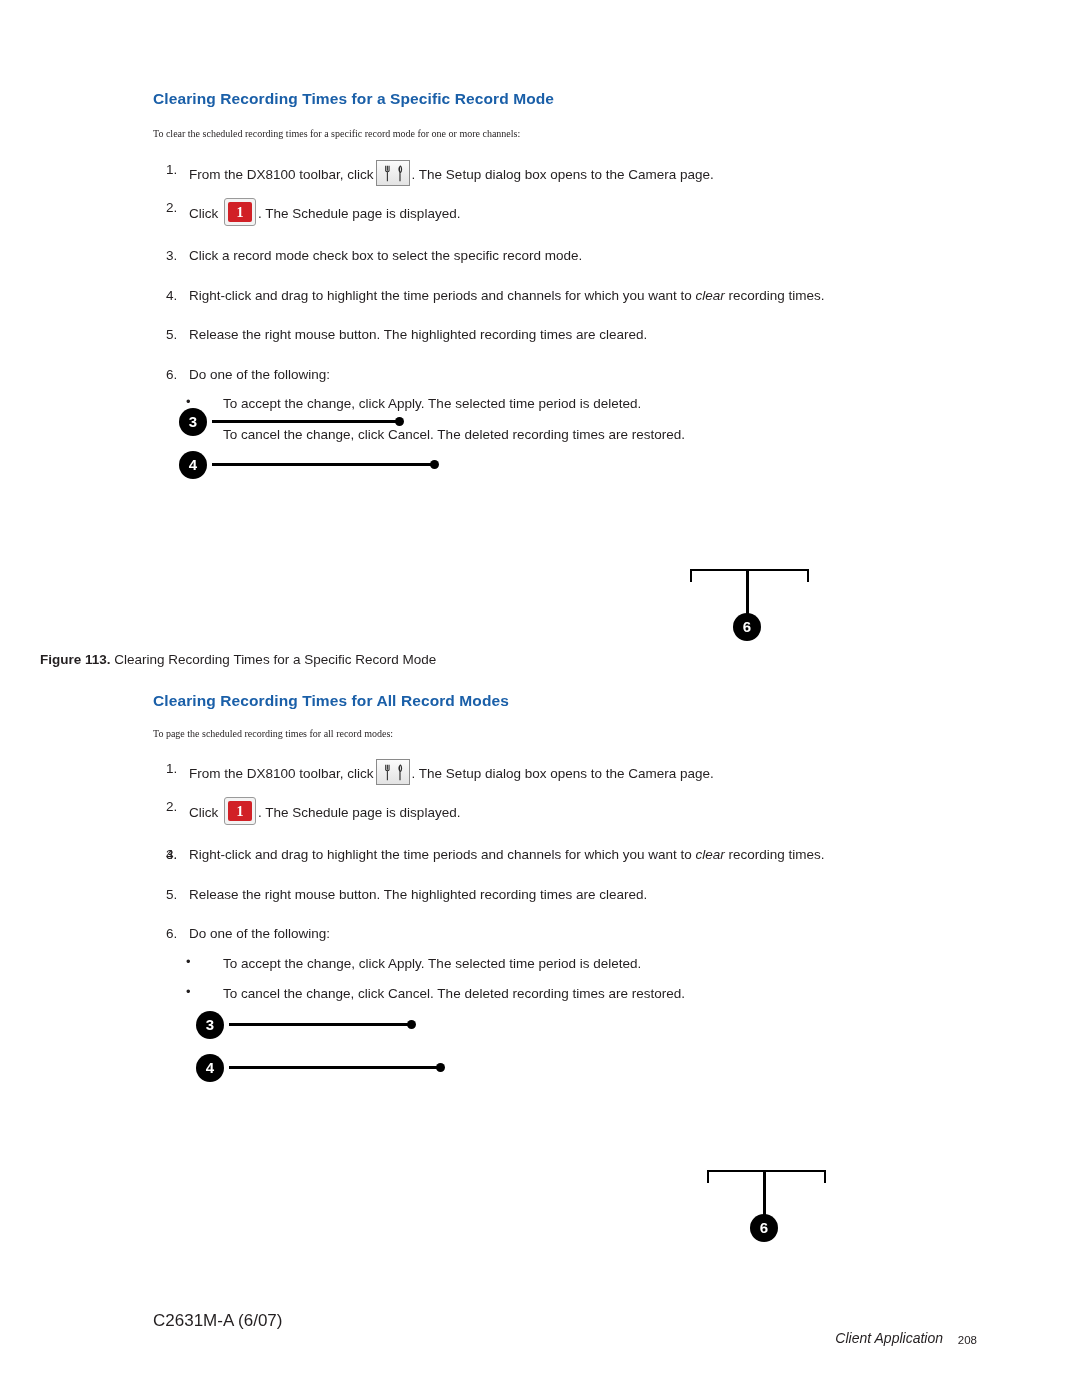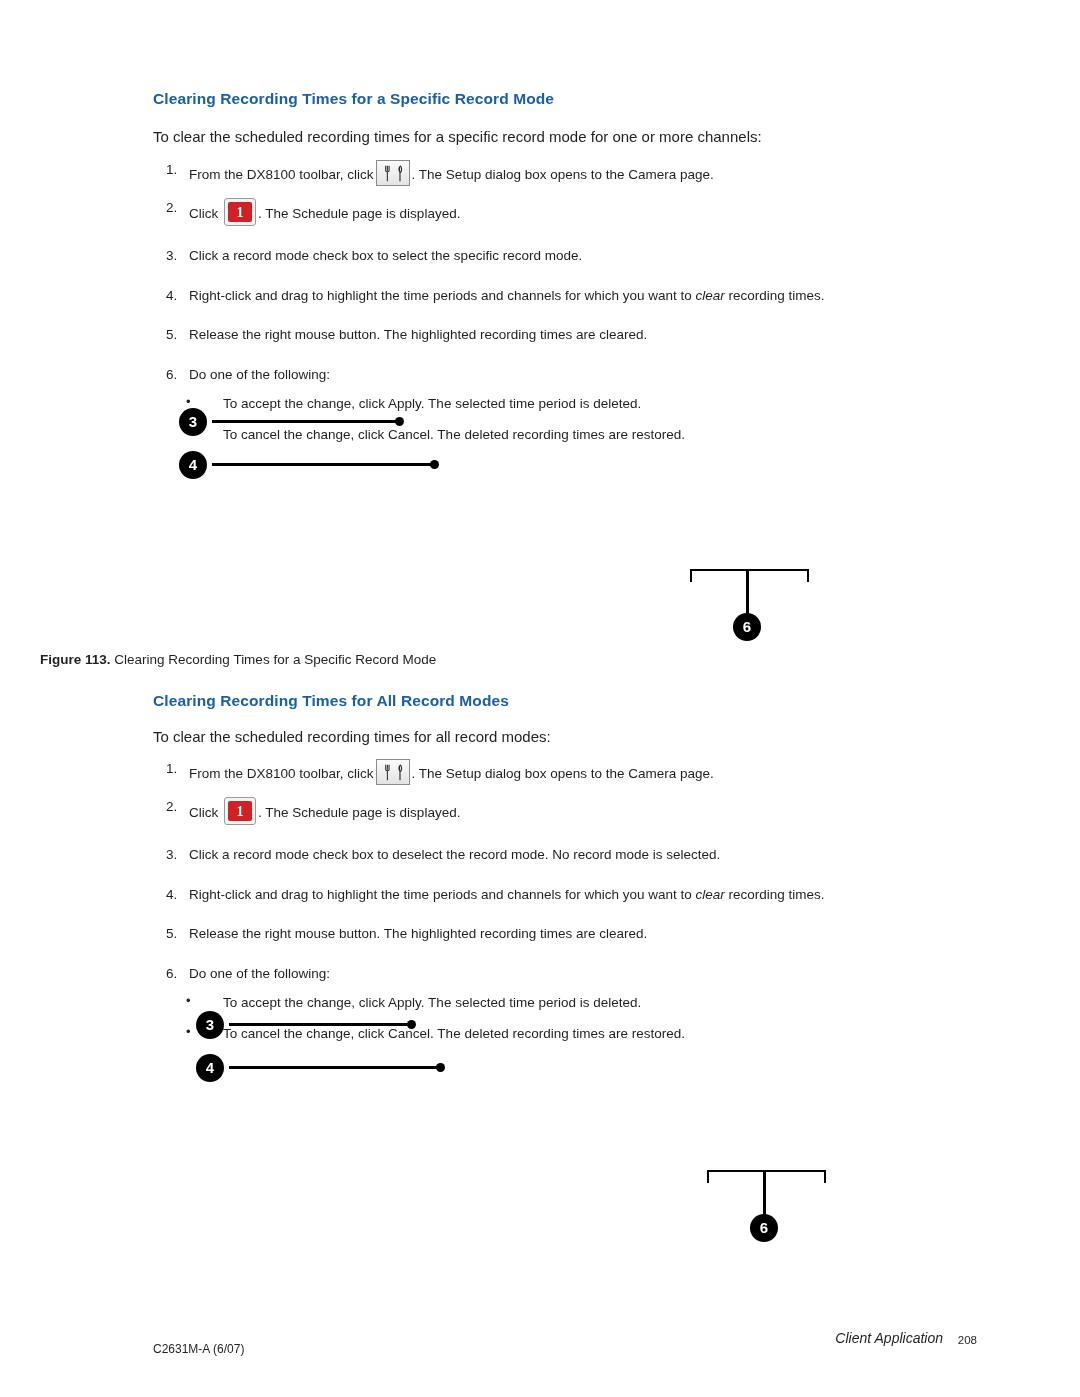--- a/index.html
+++ b/index.html
@@ -30,23 +30,24 @@
 
   h2.section-title {
     font-size: 15.5px;
     font-weight: bold;
     color: #1a5fa8;
     margin: 0;
     letter-spacing: 0.1px;
   }
 
   p.intro {
-    font-size: 15px;
-    margin: 0;
-    color: #231f20;
+    font-size: 10px;
+    margin: 0;
+    color: #231f20;
+    font-family: Liberation Serif, serif;
   }
 
   ol.steps {
     margin: 0;
     padding: 0;
     list-style: none;
   }
   ol.steps > li {
     position: relative;
     font-size: 13.5px;
@@ -188,22 +189,22 @@
     text-align: left;
     font-size: 13.5px;
     color: #231f20;
     padding-left: 40px;
   }
   .figcaption b { font-weight: bold; }
 
   .footer-left {
     position: absolute;
     left: 153px;
-    bottom: 41px;
-    font-size: 12px;
+    bottom: 66px;
+    font-size: 17px;
     color: #231f20;
   }
   .footer-right {
     position: absolute;
     right: 137px;
     bottom: 51px;
     font-size: 14px;
     color: #231f20;
     font-style: italic;
   }
@@ -287,41 +288,40 @@
   <div class="figcaption" style="top:652px;">
     <b>Figure 113.</b>
     <span>Clearing Recording Times for a Specific Record Mode</span>
   </div>
 
   <div class="content" style="top:692px;">
     <h2 class="section-title">Clearing Recording Times for All Record Modes</h2>
   </div>
 
   <div class="content" style="top:728px;">
-    <p class="intro">To clear the scheduled recording times for all record modes:</p>
+    <p class="intro">To page the scheduled recording times for all record modes:</p>
   </div>
 
   <div class="content" style="top:759px;">
     <ol class="steps">
       <li>
         <span class="num">1.</span>
         <span>From the DX8100 toolbar, click</span><span class="tool-icon"><svg class="fork" viewBox="0 0 10 24">
               <path d="M1 1 L1 8 M3.4 1 L3.4 8 M5.8 1 L5.8 8 M0.6 8 Q3.4 11 6.2 8 M3.4 10 L3.4 23" stroke="#2b2b2b" stroke-width="1.5" fill="none"></path>
             </svg><svg class="knife" viewBox="0 0 10 24">
               <path d="M5 1 C8 3 8 9 5 11 L5 23" stroke="#2b2b2b" stroke-width="1.6" fill="none"></path>
               <path d="M5 1 C2 3 2 9 5 11 Z" fill="#2b2b2b"></path>
             </svg></span><span>. The Setup dialog box opens to the Camera page.</span>
       </li>
       <li>
         <span class="num">2.</span>
         <span>Click</span> <span class="sched-icon"><span class="frame"></span><span class="red"></span><span class="one">1</span></span><span>. The Schedule page is displayed.</span>
       </li>
       <li style="margin-top:20px;">
         <span class="num">3.</span>
-        <span>Click a record mode check box to deselect the record mode. No record mode is selected.</span>
       </li>
       <li style="margin-top:20px;">
         <span class="num">4.</span>
         <span>Right-click and drag to highlight the time periods and channels for which you want to </span><em>clear</em><span> recording times.</span>
       </li>
       <li style="margin-top:20px;">
         <span class="num">5.</span>
         <span>Release the right mouse button. The highlighted recording times are cleared.</span>
       </li>
       <li style="margin-top:20px;">

